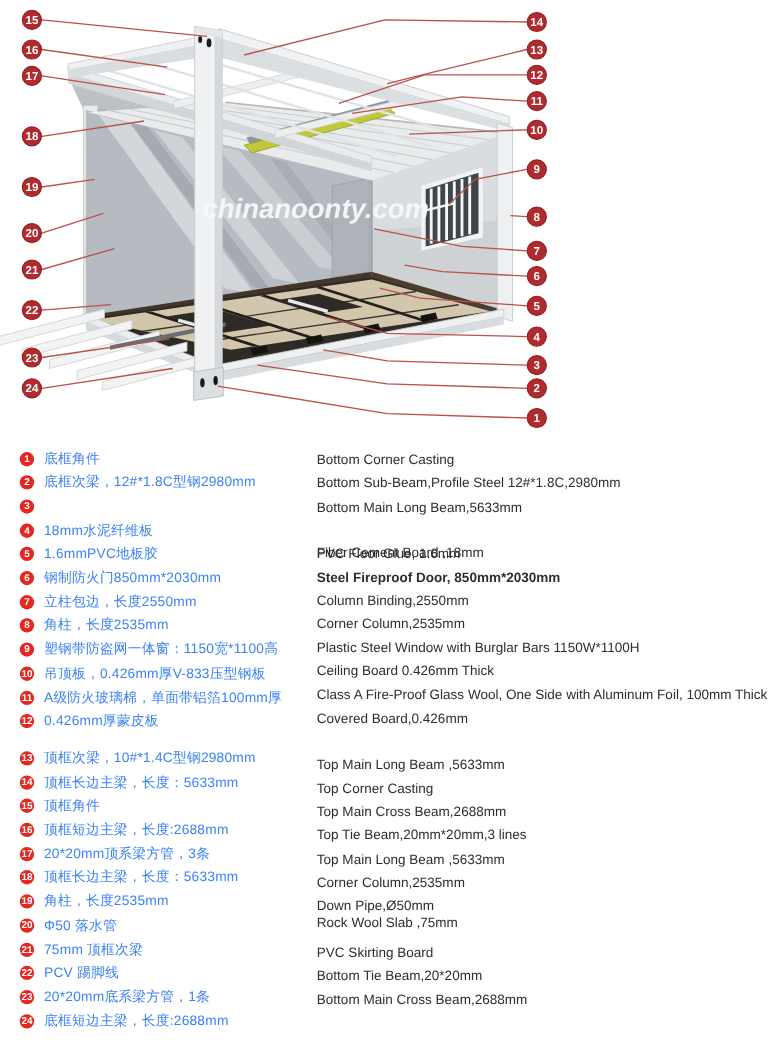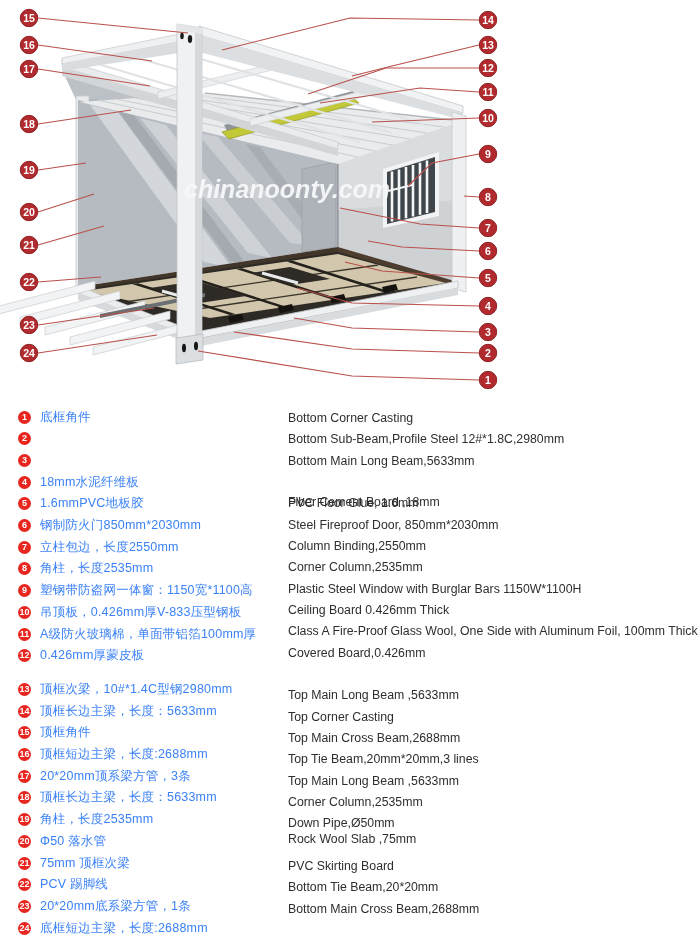--- a/index.html
+++ b/index.html
@@ -234,41 +234,42 @@
   </svg>
 
   <div id="legend">
       <div class="lrow" style="top: 0px;">
         <span class="lbadge" style="background: rgb(230, 38, 31);">1</span>
         <span class="lzh">底框角件</span>
       </div>
       <div class="len" style="top: 1px;">Bottom Corner Casting</div>
       <div class="lrow" style="top: 21.7px;">
         <span class="lbadge" style="background: rgb(230, 38, 31);">2</span>
+        <span class="lzh">底框次梁，12#*1.8C型钢2980mm</span>
       </div>
       <div class="len" style="top: 22.33px;">Bottom Sub-Beam,Profile Steel 12#*1.8C,2980mm</div>
       <div class="lrow" style="top: 43.4px;">
         <span class="lbadge" style="background: rgb(230, 38, 31);">3</span>
       </div>
       <div class="len" style="top: 43.66px;">Bottom Main Long Beam,5633mm</div>
       <div class="lrow" style="top: 65.1px;">
         <span class="lbadge" style="background: rgb(230, 38, 31);">4</span>
         <span class="lzh">18mm水泥纤维板</span>
       </div>
       <div class="len" style="top: 64.99px; margin-top: 20px;">Fiber Cement Board ,18mm</div>
       <div class="lrow" style="top: 86.8px;">
         <span class="lbadge" style="background: rgb(230, 38, 31);">5</span>
         <span class="lzh">1.6mmPVC地板胶</span>
       </div>
       <div class="len" style="top: 86.32px;">PVC Floor Glue, 1.6mm</div>
       <div class="lrow" style="top: 108.5px;">
         <span class="lbadge" style="background: rgb(230, 38, 31);">6</span>
         <span class="lzh">钢制防火门850mm*2030mm</span>
       </div>
-      <div class="len" style="top: 107.65px;">Steel Fireproof Door, 850mm*2030mm</div>
+      <div class="len" style="top: 107.65px; font-weight: bold;">Steel Fireproof Door, 850mm*2030mm</div>
       <div class="lrow" style="top: 130.2px;">
         <span class="lbadge" style="background: rgb(230, 38, 31);">7</span>
         <span class="lzh">立柱包边，长度2550mm</span>
       </div>
       <div class="len" style="top: 128.98px;">Column Binding,2550mm</div>
       <div class="lrow" style="top: 151.9px;">
         <span class="lbadge" style="background: rgb(230, 38, 31);">8</span>
         <span class="lzh">角柱，长度2535mm</span>
       </div>
       <div class="len" style="top: 150.31px;">Corner Column,2535mm</div>

